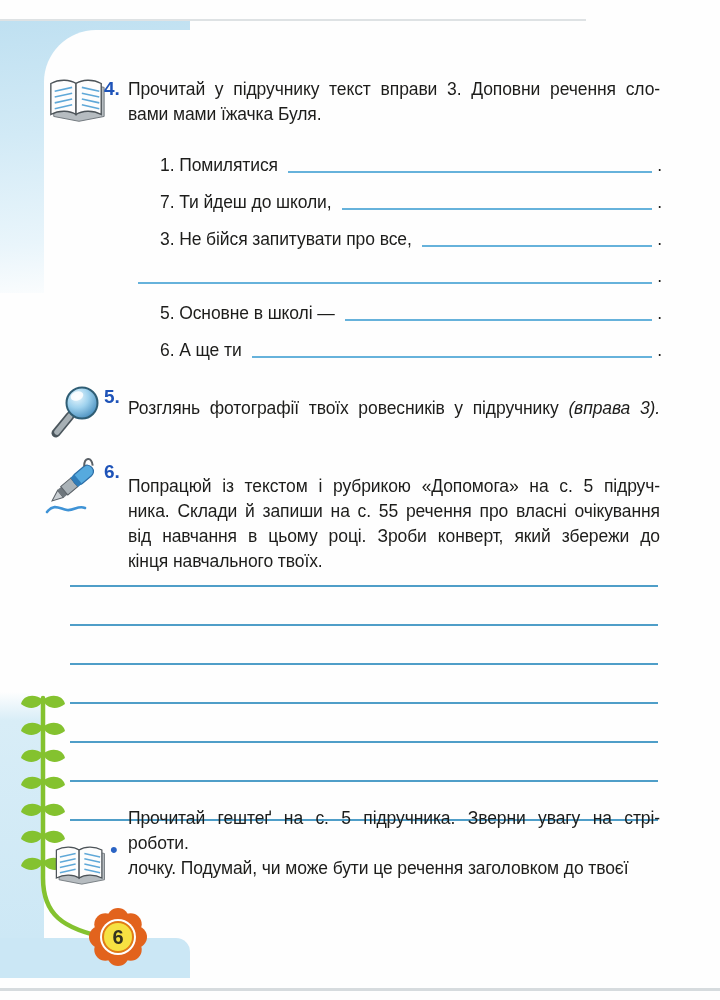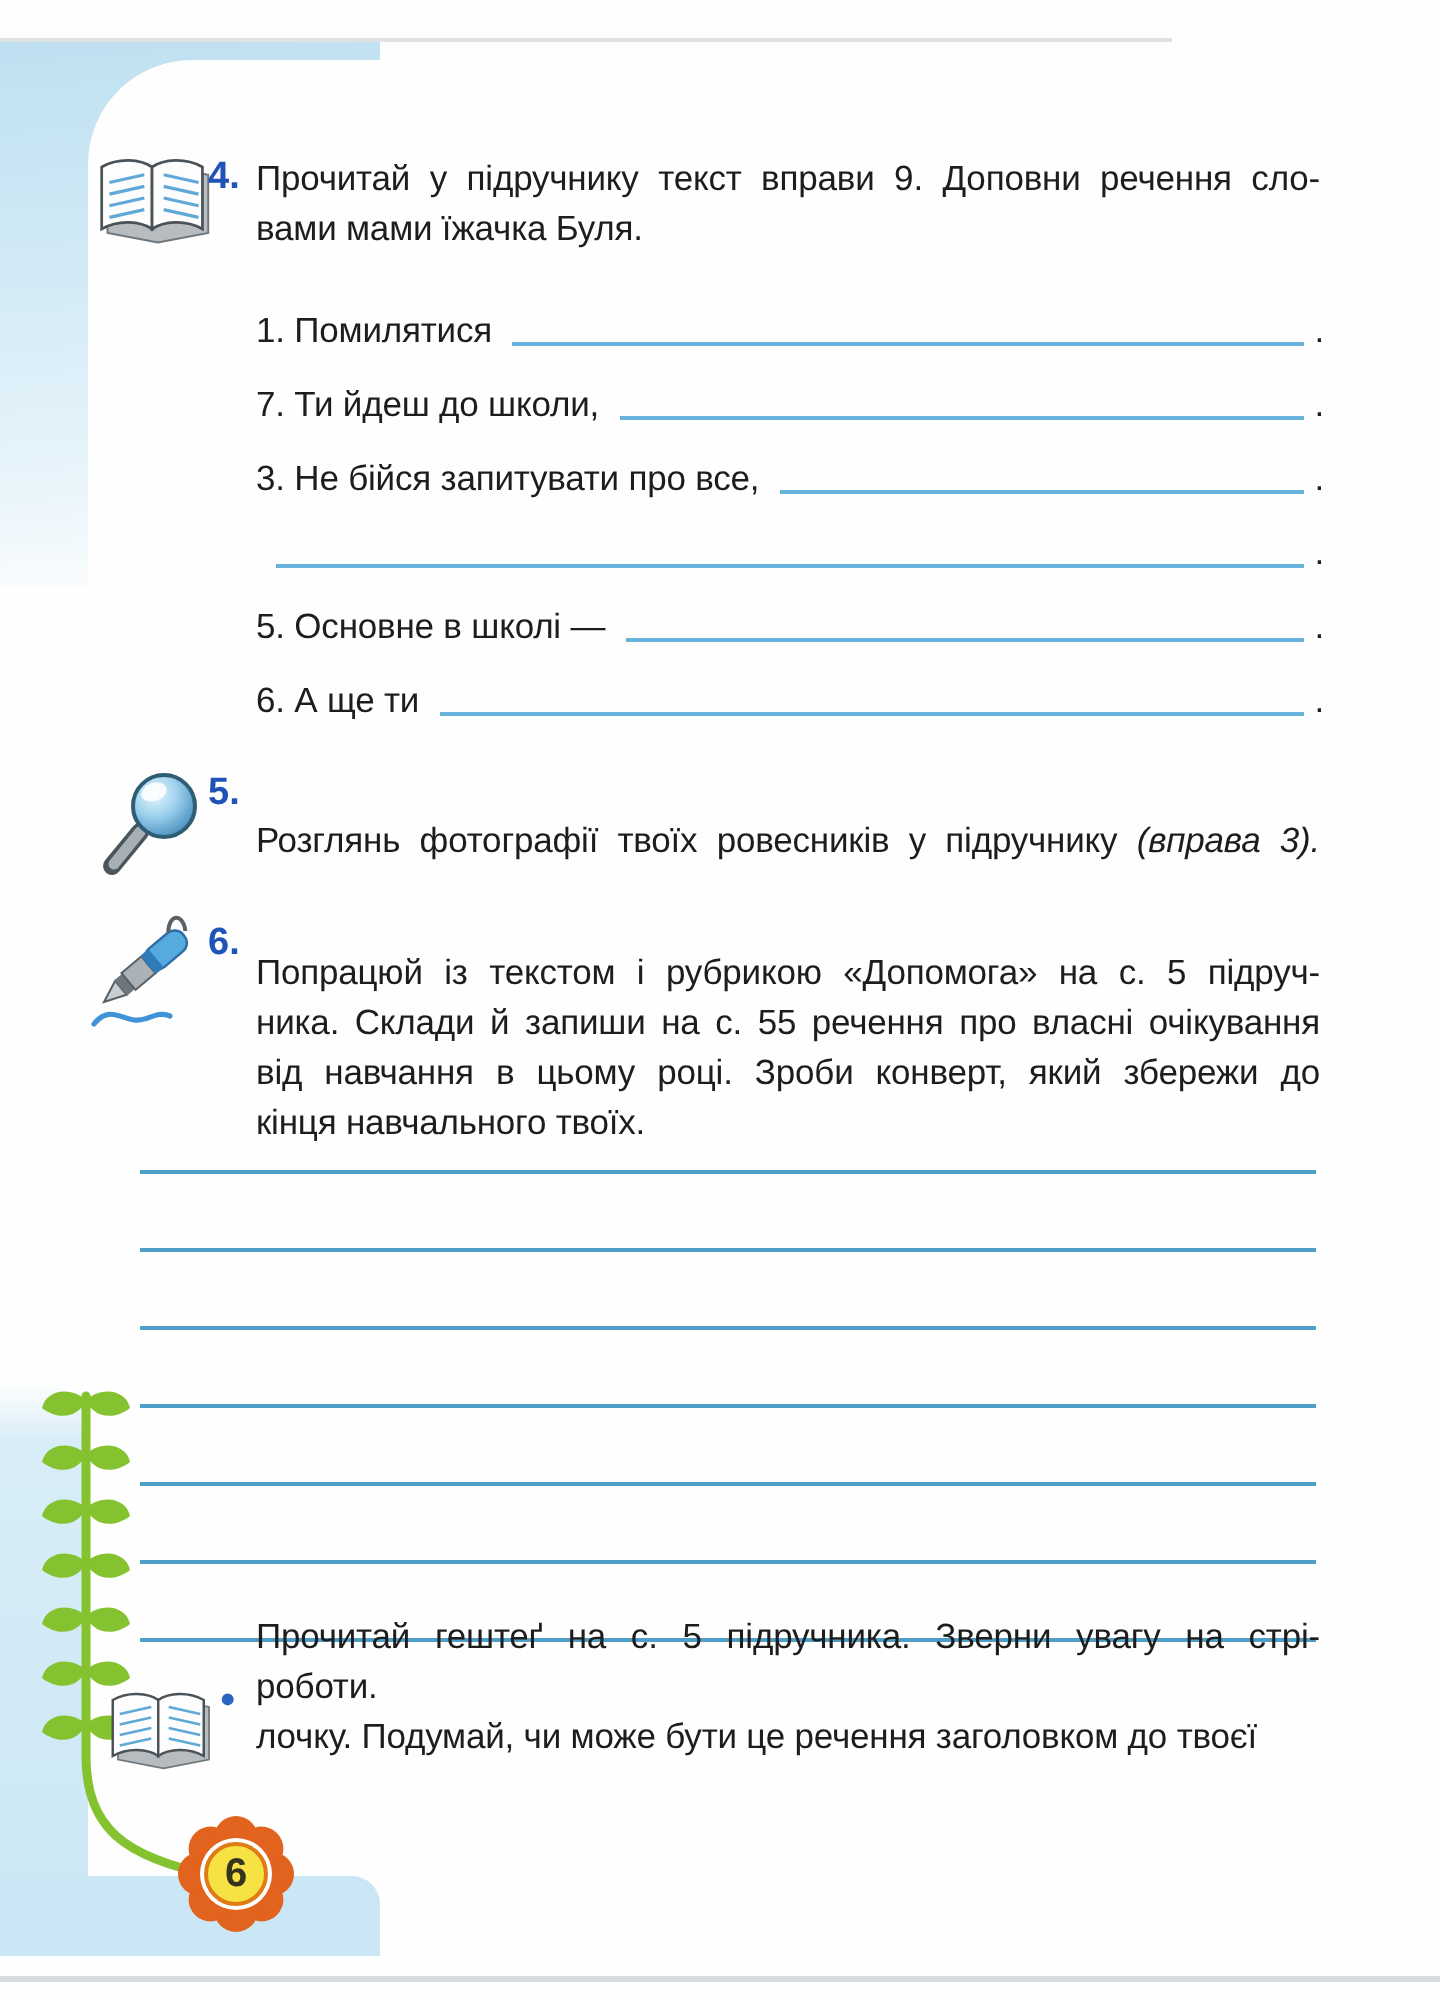--- a/index.html
+++ b/index.html
@@ -29,21 +29,21 @@
   .task-number{font-size:19px;font-weight:bold;color:#1e53b8;}
   .task-text{font-size:17.5px;line-height:25px;letter-spacing:-0.1px;width:532px;}
   .jlines > div{text-align:justify;text-align-last:justify;}
   .jlines > div:last-child{text-align-last:left;}
   .force-justify{text-align:justify;text-align-last:justify;}
   .ital{font-style:italic;}
 
   
   .fitems{left:128px;top:140px;width:534px;}
   .fitem{display:flex;align-items:flex-end;height:37px;font-size:17.5px;letter-spacing:-0.1px;}
-  .fitem-label{padding-bottom:1px;white-space:nowrap;}
+  .fitem-label{padding-bottom:1px;white-space:nowrap;margin-left:32px;}
   .fitem-blank{flex:1;border-bottom:2px solid #66b2db;margin:0 5px 4px 10px;}
   .fitem-suffix{padding-bottom:1px;}
 
   
   .writing{left:70px;top:548px;width:588px;}
   .wline{height:37px;border-bottom:2px solid #4f9ec8;}
 
   
   .bullet-dot{font-size:22px;line-height:22px;color:#2b64c4;}
 
@@ -116,21 +116,21 @@
         <path d="M9,35 L27,31"></path>
       <path d="M37,13 L55,17"></path>
         <path d="M37,19 L55,23"></path>
         <path d="M37,25 L55,29"></path>
         <path d="M37,31 L55,35"></path>
     </g>
   </svg>
 </div>
 <span class="abs task-number" style="left:104px;top:78px;">4.</span>
 <div class="abs task-text jlines" style="left:128px;top:77px;">
-    <div>Прочитай у підручнику текст вправи 9. Доповни речення сло-</div>
+    <div>Прочитай у підручнику текст вправи 3. Доповни речення сло-</div>
     <div>вами мами їжачка Буля.</div>
   </div>
 
 <div class="abs fitems">
 
 <div class="fitem">
       <span class="fitem-label">1. Помилятися</span>
       <span class="fitem-blank"></span>
       <span class="fitem-suffix">.</span>
     </div>
@@ -169,21 +169,21 @@
           <stop offset="100%" stop-color="#3e86b8"></stop>
       </radialGradient>
     </defs>
     <line x1="21" y1="34" x2="7" y2="51" stroke="#4a555c" stroke-width="9" stroke-linecap="round"></line>
     <line x1="21" y1="34" x2="8" y2="50" stroke="#a7b0b5" stroke-width="5.5" stroke-linecap="round"></line>
     <circle cx="33" cy="21" r="15.5" fill="url(#lensg)" stroke="#2f5d74" stroke-width="2"></circle>
     <ellipse cx="28" cy="14" rx="6.5" ry="4.5" fill="#ffffff" opacity="0.85" transform="rotate(-20 28 14)"></ellipse>
   </svg>
 </div>
 <span class="abs task-number" style="left:104px;top:386px;">5.</span>
-<div class="abs task-text" style="left:128px;top:408px;">
+<div class="abs task-text" style="left:128px;top:396px;">
   <div class="force-justify">
     <span>Розглянь фотографії твоїх ровесників у підручнику</span>
     <span class="ital">(вправа 3).</span>
   </div>
 </div>
 
 <div class="abs" style="left:44px;top:456px;">
   <svg width="66" height="62" viewBox="0 0 64 62">
     <g transform="translate(7,45) rotate(-40)">
       <polygon points="0,0 11,-4.5 11,4.5" fill="#c9ced2" stroke="#596066" stroke-width="1"></polygon>

